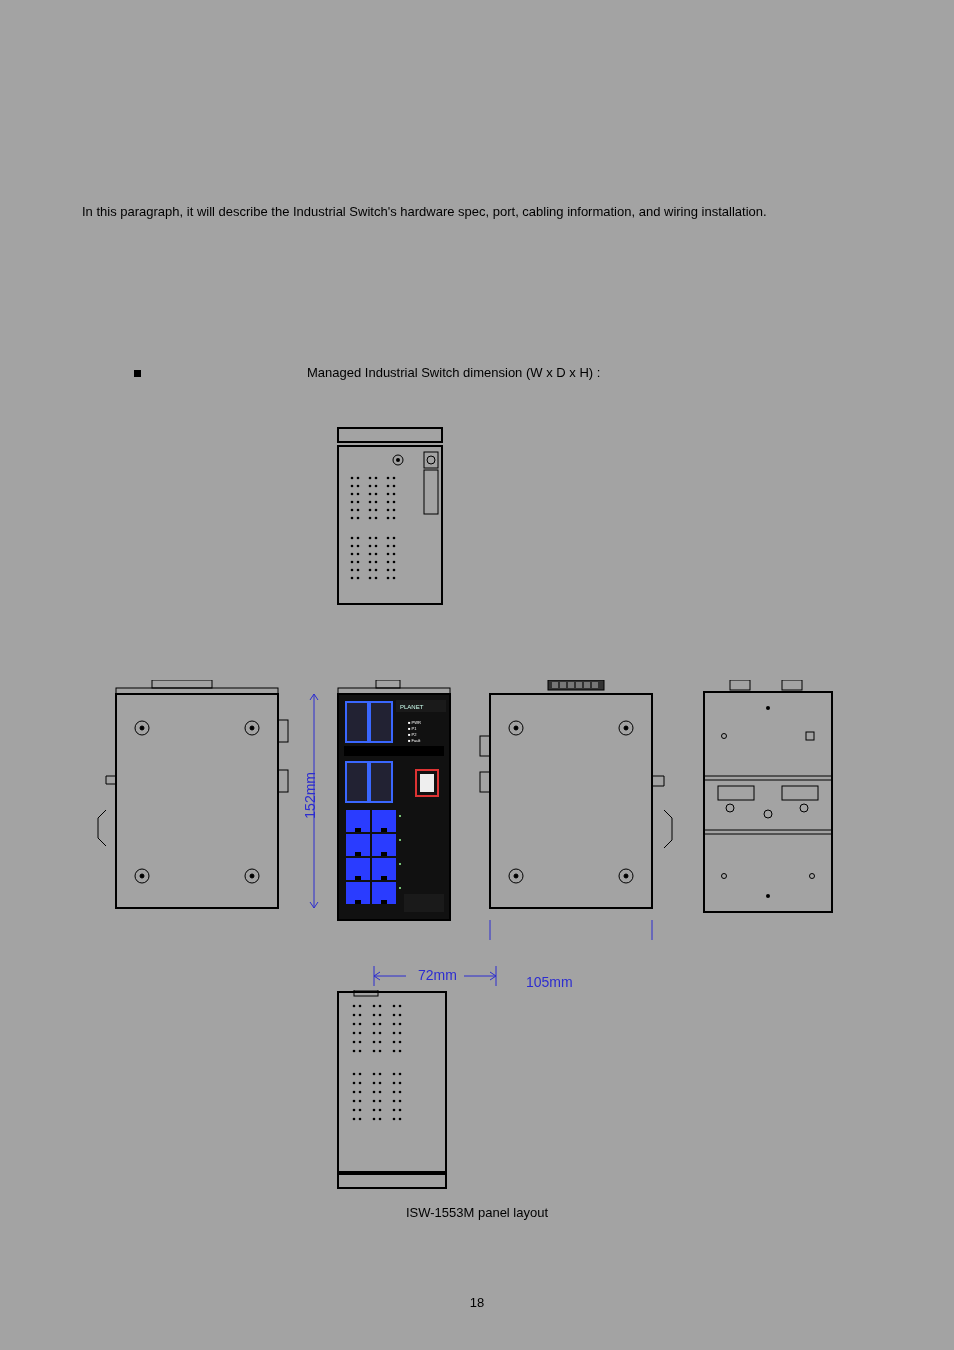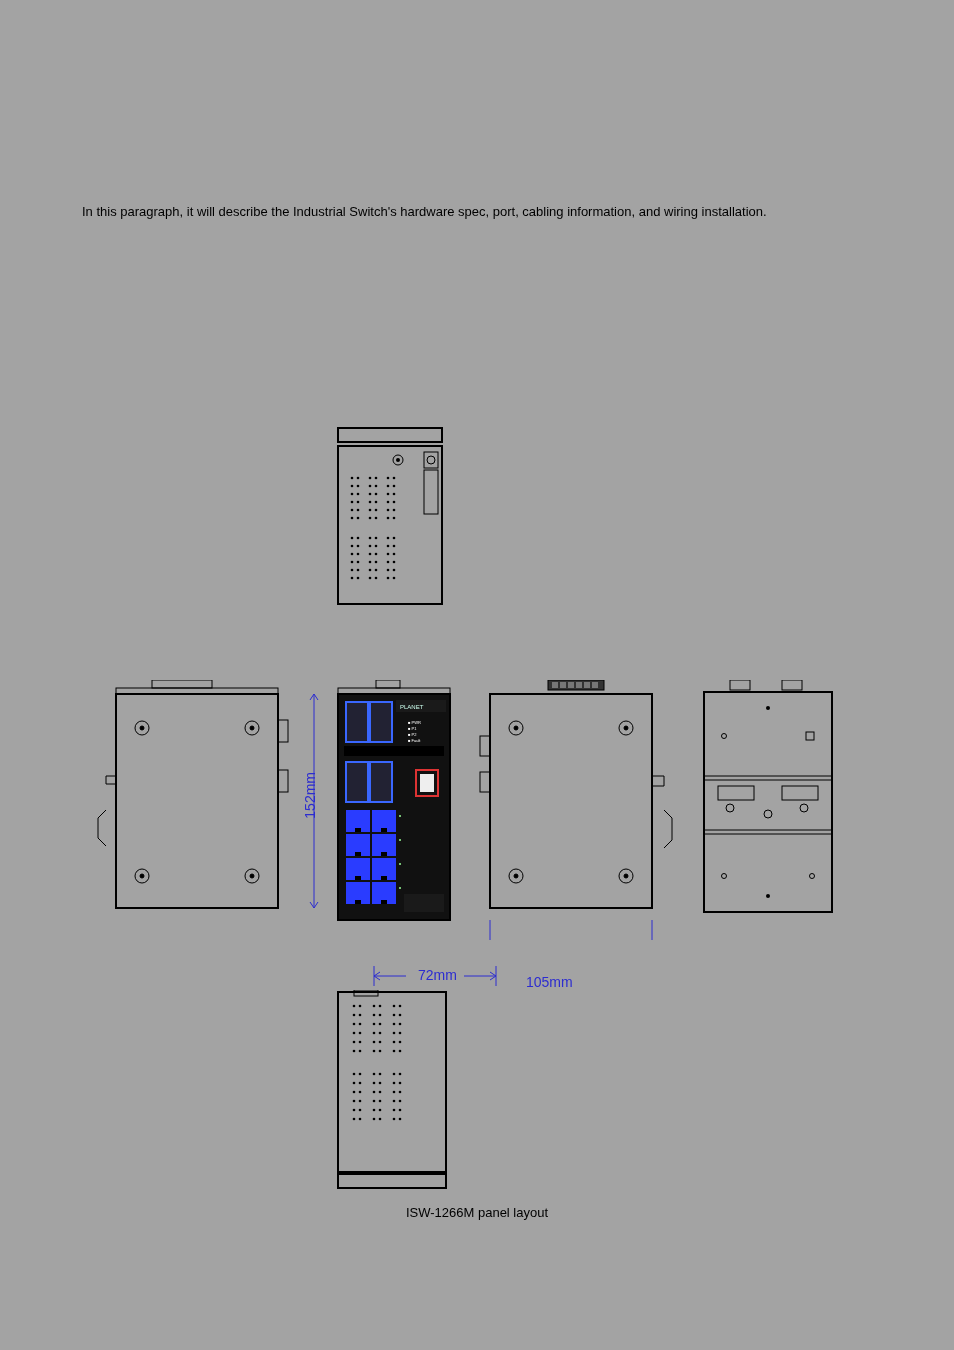--- a/index.html
+++ b/index.html
@@ -18,20 +18,23 @@
   
   svg{display:block}
 </style>
 </head>
 <body>
 
 <div class="page">
 
   <div class="intro">In this paragraph, it will describe the Industrial Switch's hardware spec, port, cabling information, and wiring installation.</div>
 
+  <div class="bullet-row">
+    <span class="bullet-sq"></span><span>Managed Industrial Switch dimension (W x D x H) :</span>
+  </div>
 
   <div class="fig-top">
     <svg width="108" height="180">
       <rect x="2" y="2" width="104" height="14" fill="none" stroke="#000" stroke-width="2"></rect>
       <rect x="2" y="20" width="104" height="158" fill="none" stroke="#000" stroke-width="2"></rect>
 
       <circle cx="62" cy="34" r="5" fill="none" stroke="#000"></circle>
         <circle cx="62" cy="34" r="2" fill="#000"></circle>
       <rect x="88" y="26" width="14" height="16" fill="none" stroke="#000"></rect>
         <circle cx="95" cy="34" r="4" fill="none" stroke="#000"></circle>
@@ -421,15 +424,16 @@
             <circle cx="20" cy="0" r="1.3"></circle>
             <circle cx="26" cy="0" r="1.3"></circle>
             <circle cx="40" cy="0" r="1.3"></circle>
             <circle cx="46" cy="0" r="1.3"></circle>
           </g>
       </g>
       <rect x="2" y="184" width="108" height="14" fill="none" stroke="#000" stroke-width="2"></rect>
     </svg>
   </div>
 
-  <div class="caption">ISW-1266M panel layout</div>
+  <div class="caption">ISW-1553M panel layout</div>
+  <div class="pagenum">18</div>
 
 </div>
 
 </body></html>

